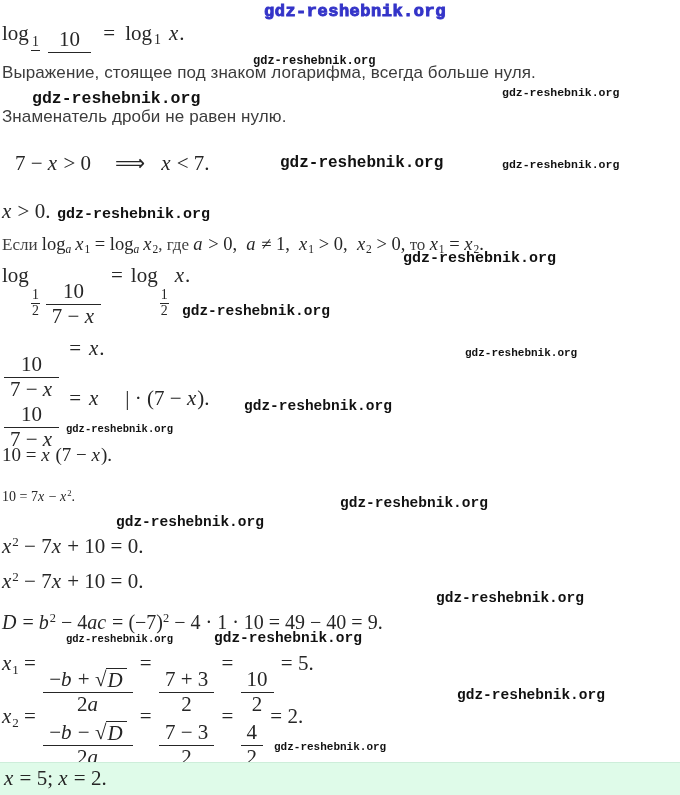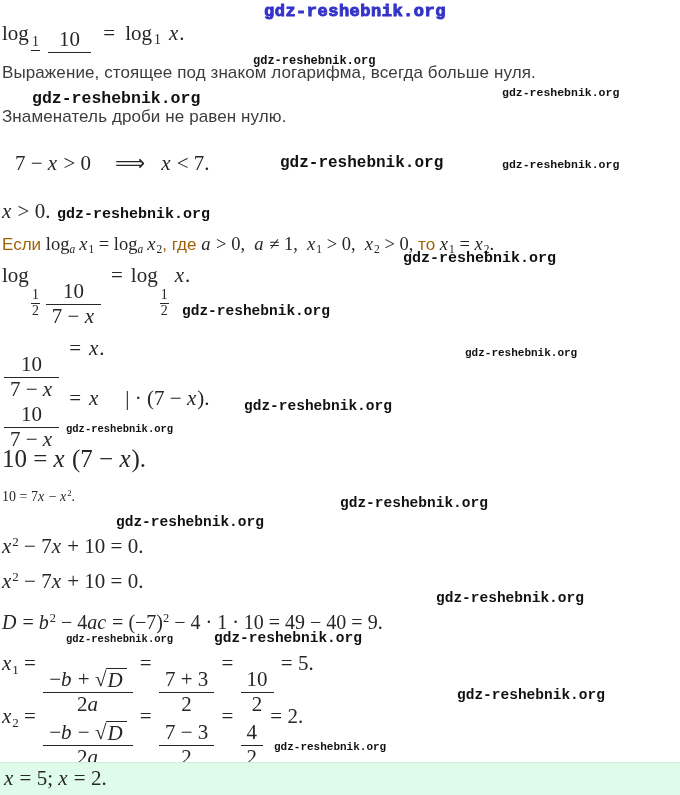--- a/index.html
+++ b/index.html
@@ -3,21 +3,21 @@
 <meta charset="utf-8">
 <style>
   html,body{margin:0;padding:0;}
   .page{position:relative;width:680px;height:795px;overflow:hidden;background:#ffffff;
         font-family:"Liberation Serif","DejaVu Serif",serif;}
   .row{position:absolute;white-space:pre;line-height:1.25;color:#262626;z-index:3;}
   .text-row{font-family:"Liberation Sans","DejaVu Sans",sans-serif;font-size:17px;
             color:#3c3c3c;letter-spacing:0.1px;z-index:3;position:absolute;white-space:pre;}
   .seg-rm{font-style:normal;}
   .seg-it{font-style:italic;padding-right:1px;}
-  .seg-sans{font-family:Liberation Sans, sans-serif;color:#a16207;font-size:0.92em;}
+  .seg-sans{font-family:Liberation Serif, serif;color:#404040;font-size:0.92em;}
   .seg-arr{font-family:"DejaVu Sans","Liberation Sans",sans-serif;}
   .row sub{font-size:0.62em;vertical-align:-0.28em;line-height:0;}
   .row sup{font-size:0.62em;vertical-align:0.55em;line-height:0;}
   .sp{display:inline-block;}
   .frac{display:inline-flex;flex-direction:column;align-items:center;vertical-align:-0.78em;margin:0 2px;}
   .frac .num,.frac .den{line-height:1.12;padding:0 6px;}
   .frac .fbar{align-self:stretch;height:0;border-top:1.6px solid #262626;}
   .frac.empty{vertical-align:-0.30em;}
   .frac.empty .den{height:3px;padding:0;}
   .sqrt{display:inline-flex;align-items:flex-start;}
@@ -49,21 +49,21 @@
   <div id="band" style="background: rgb(223, 251, 233);"></div>
 
   <div id="formulas">
       <div class="row math-row" style="left: 2px; top: 20px; font-size: 21px;"><span class="logwrap"><span class="seg-rm">log</span><span class="halfstack clip"><span class="h1">1</span><span class="hbar"></span></span></span><span class="sp" style="width: 6px;"></span><span class="frac empty"><span class="num"><span class="seg-rm">&nbsp;10&nbsp;</span></span><span class="fbar"></span><span class="den"></span></span><span class="sp" style="width: 10px;"></span><span class="seg-rm">=</span><span class="sp" style="width: 10px;"></span><span class="logwrap"><span class="seg-rm">log</span><span class="halfstack one"><span class="h1">1</span></span></span><span class="sp" style="width: 8px;"></span><span class="seg-it">x</span><span class="seg-rm">.</span></div>
       <div class="row math-row" style="left: 15px; top: 150px; font-size: 21px;"><span class="seg-rm">7 − </span><span class="seg-it">x</span><span class="seg-rm"> &gt; 0</span><span class="sp" style="width: 24px;"></span><span class="seg-arr">⟹</span><span class="sp" style="width: 16px;"></span><span class="seg-it">x</span><span class="seg-rm"> &lt; 7.</span></div>
       <div class="row math-row" style="left: 2px; top: 198px; font-size: 21px;"><span class="seg-it">x</span><span class="seg-rm"> &gt; 0.</span></div>
       <div class="row math-row" style="left: 2px; top: 233px; font-size: 18.5px;"><span class="seg-sans">Если </span><span class="seg-rm">log</span><sub class="seg-it">a</sub><span class="sp" style="width: 3px;"></span><span class="seg-it">x</span><sub>1</sub><span class="seg-rm"> = log</span><sub class="seg-it">a</sub><span class="sp" style="width: 3px;"></span><span class="seg-it">x</span><sub>2</sub><span class="seg-sans">, где </span><span class="seg-it">a</span><span class="seg-rm"> &gt; 0,&nbsp; </span><span class="seg-it">a</span><span class="seg-rm"> ≠ 1,&nbsp; </span><span class="seg-it">x</span><sub>1</sub><span class="seg-rm"> &gt; 0,&nbsp; </span><span class="seg-it">x</span><sub>2</sub><span class="seg-rm"> &gt; 0,</span><span class="seg-sans"> то </span><span class="seg-it">x</span><sub>1</sub><span class="seg-rm"> = </span><span class="seg-it">x</span><sub>2</sub><span class="seg-rm">.</span></div>
       <div class="row math-row" style="left: 2px; top: 262px; font-size: 21px;"><span class="logwrap"><span class="seg-rm">log</span><span class="halfstack full"><span class="h1">1</span><span class="hbar"></span><span class="h2">2</span></span></span><span class="sp" style="width: 4px;"></span><span class="frac"><span class="num"><span class="seg-rm">10</span></span><span class="fbar"></span><span class="den"><span class="seg-rm">7 − </span><span class="seg-it">x</span></span></span><span class="sp" style="width: 8px;"></span><span class="seg-rm">=</span><span class="sp" style="width: 8px;"></span><span class="logwrap"><span class="seg-rm">log</span><span class="halfstack full"><span class="h1">1</span><span class="hbar"></span><span class="h2">2</span></span></span><span class="sp" style="width: 6px;"></span><span class="seg-it">x</span><span class="seg-rm">.</span></div>
       <div class="row math-row" style="left: 2px; top: 335px; font-size: 21px;"><span class="frac"><span class="num"><span class="seg-rm">10</span></span><span class="fbar"></span><span class="den"><span class="seg-rm">7 − </span><span class="seg-it">x</span></span></span><span class="sp" style="width: 8px;"></span><span class="seg-rm">=</span><span class="sp" style="width: 8px;"></span><span class="seg-it">x</span><span class="seg-rm">.</span></div>
       <div class="row math-row" style="left: 2px; top: 385px; font-size: 21px;"><span class="frac"><span class="num"><span class="seg-rm">10</span></span><span class="fbar"></span><span class="den"><span class="seg-rm">7 − </span><span class="seg-it">x</span></span></span><span class="sp" style="width: 8px;"></span><span class="seg-rm">=</span><span class="sp" style="width: 8px;"></span><span class="seg-it">x</span><span class="sp" style="width: 26px;"></span><span class="seg-rm">| · (7 − </span><span class="seg-it">x</span><span class="seg-rm">).</span></div>
-      <div class="row math-row" style="left: 2px; top: 443px; font-size: 25px;"><span class="seg-rm">10 = </span><span class="seg-it">x</span><span class="seg-rm"> (7 − </span><span class="seg-it">x</span><span class="seg-rm">).</span></div>
+      <div class="row math-row" style="left: 2px; top: 443px; font-size: 19px;"><span class="seg-rm">10 = </span><span class="seg-it">x</span><span class="seg-rm"> (7 − </span><span class="seg-it">x</span><span class="seg-rm">).</span></div>
       <div class="row math-row" style="left: 2px; top: 488px; font-size: 14px;"><span class="seg-rm">10 = 7</span><span class="seg-it">x</span><span class="seg-rm"> − </span><span class="seg-it">x</span><sup>2</sup><span class="seg-rm">.</span></div>
       <div class="row math-row" style="left: 2px; top: 533px; font-size: 21px;"><span class="seg-it">x</span><sup>2</sup><span class="seg-rm"> − 7</span><span class="seg-it">x</span><span class="seg-rm"> + 10 = 0.</span></div>
       <div class="row math-row" style="left: 2px; top: 568px; font-size: 21px;"><span class="seg-it">x</span><sup>2</sup><span class="seg-rm"> − 7</span><span class="seg-it">x</span><span class="seg-rm"> + 10 = 0.</span></div>
       <div class="row math-row" style="left: 2px; top: 610px; font-size: 20px;"><span class="seg-it">D</span><span class="seg-rm"> = </span><span class="seg-it">b</span><sup>2</sup><span class="seg-rm"> − 4</span><span class="seg-it">ac</span><span class="seg-rm"> = (−7)</span><sup>2</sup><span class="seg-rm"> − 4 · 1 · 10 = 49 − 40 = 9.</span></div>
       <div class="row math-row" style="left: 2px; top: 650px; font-size: 21px;"><span class="seg-it">x</span><sub>1</sub><span class="seg-rm"> = </span><span class="frac"><span class="num"><span class="seg-rm">−</span><span class="seg-it">b</span><span class="seg-rm"> + </span><span class="sqrt"><span class="rad">√</span><span class="sqrt-body"><span class="seg-it">D</span></span></span></span><span class="fbar"></span><span class="den"><span class="seg-rm">2</span><span class="seg-it">a</span></span></span><span class="seg-rm"> = </span><span class="frac"><span class="num"><span class="seg-rm">7 + 3</span></span><span class="fbar"></span><span class="den"><span class="seg-rm">2</span></span></span><span class="seg-rm"> = </span><span class="frac"><span class="num"><span class="seg-rm">10</span></span><span class="fbar"></span><span class="den"><span class="seg-rm">2</span></span></span><span class="seg-rm"> = 5.</span></div>
       <div class="row math-row" style="left: 2px; top: 703px; font-size: 21px;"><span class="seg-it">x</span><sub>2</sub><span class="seg-rm"> = </span><span class="frac"><span class="num"><span class="seg-rm">−</span><span class="seg-it">b</span><span class="seg-rm"> − </span><span class="sqrt"><span class="rad">√</span><span class="sqrt-body"><span class="seg-it">D</span></span></span></span><span class="fbar"></span><span class="den"><span class="seg-rm">2</span><span class="seg-it">a</span></span></span><span class="seg-rm"> = </span><span class="frac"><span class="num"><span class="seg-rm">7 − 3</span></span><span class="fbar"></span><span class="den"><span class="seg-rm">2</span></span></span><span class="seg-rm"> = </span><span class="frac"><span class="num"><span class="seg-rm">4</span></span><span class="fbar"></span><span class="den"><span class="seg-rm">2</span></span></span><span class="seg-rm"> = 2.</span></div>
       <div class="row math-row" style="left: 4px; top: 765px; font-size: 21px; z-index: 5;"><span class="seg-it">x</span><span class="seg-rm"> = 5; </span><span class="seg-it">x</span><span class="seg-rm"> = 2.</span></div>
     </div>
 
   <div id="watermarks">

